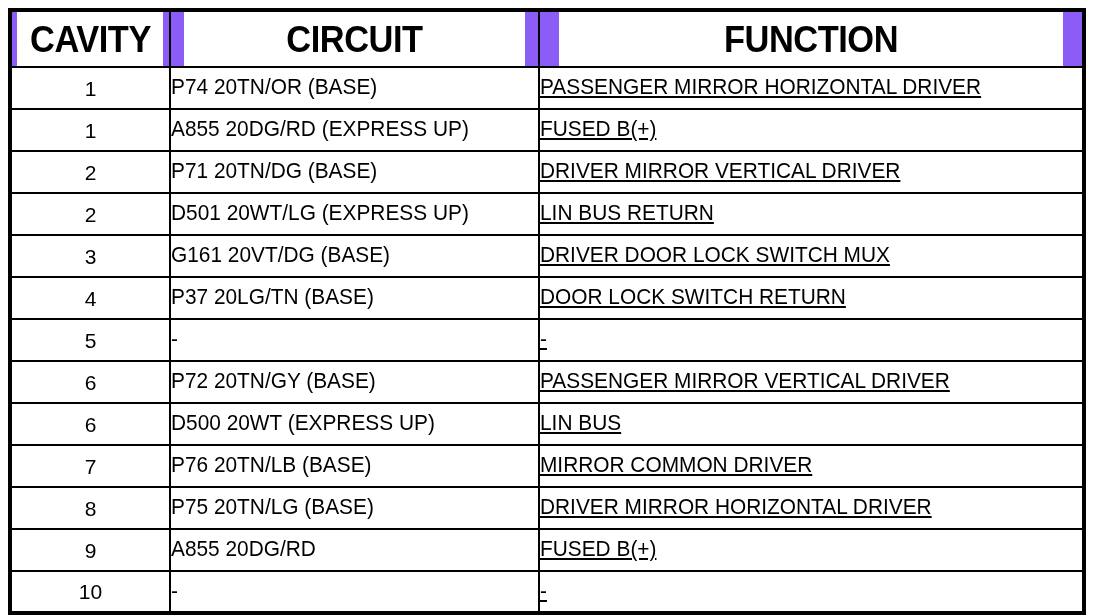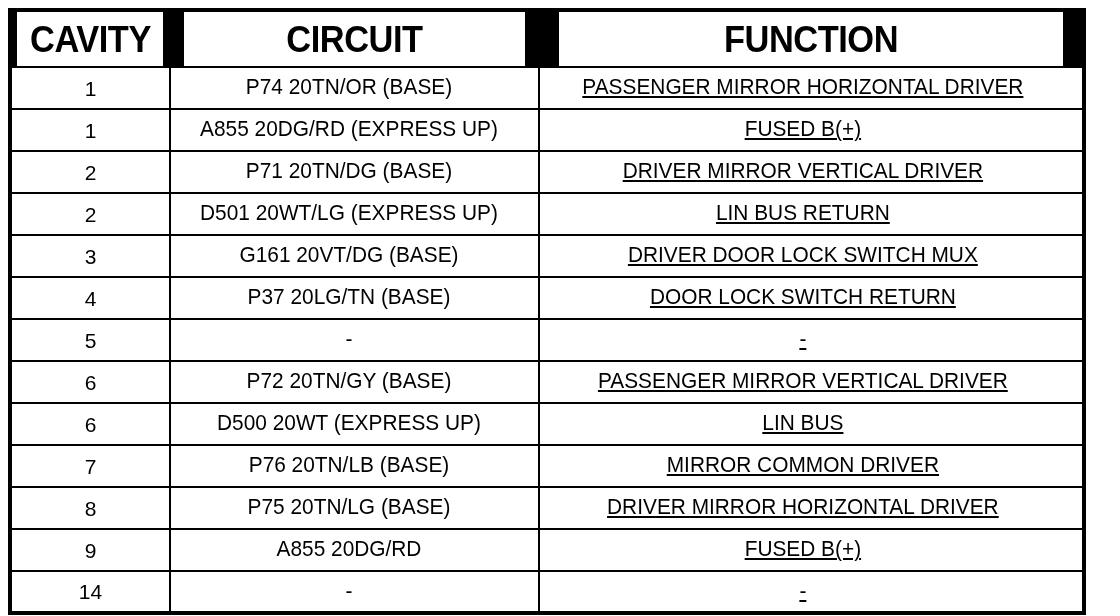--- a/index.html
+++ b/index.html
@@ -23,21 +23,21 @@
     width: 1074px;
     height: 600px;
     box-sizing: border-box;
   }
 
   table.pinout {
     border-collapse: collapse;
     table-layout: fixed;
     width: 1074px;
     height: 600px;
-    background: #000000;
+    background: #8b5cf6;
   }
 
   table.pinout col.c-cavity  { width: 160px; }
   table.pinout col.c-circuit { width: 369px; }
   table.pinout col.c-function{ width: 545px; }
 
   
   table.pinout {
     border: 4px solid #000000;
   }
@@ -66,21 +66,21 @@
   
   table.pinout tbody tr { height: 42px; }
 
   td.cavity {
     text-align: center;
     font-size: 21px;
     line-height: 1;
   }
   td.circuit,
   td.function {
-    text-align: center;
+    text-align: left;
     font-size: 21.5px;
     line-height: 1;
     padding-left: 7px;
     white-space: nowrap;
     overflow: hidden;
   }
   td.function {
     padding-left: 8px;
     text-decoration: underline;
   }
@@ -245,21 +245,21 @@
           </td>
           <td class="circuit">
             <span class="cell-text">A855 20DG/RD</span>
           </td>
           <td class="function">
             <span class="cell-text">FUSED B(+)</span>
           </td>
         </tr>
         <tr>
           <td class="cavity">
-            <span class="cell-text">14</span>
+            <span class="cell-text">10</span>
           </td>
           <td class="circuit">
             <span class="cell-text">-</span>
           </td>
           <td class="function">
             <span class="cell-text">-</span>
           </td>
         </tr>
       </tbody>
   </table>

